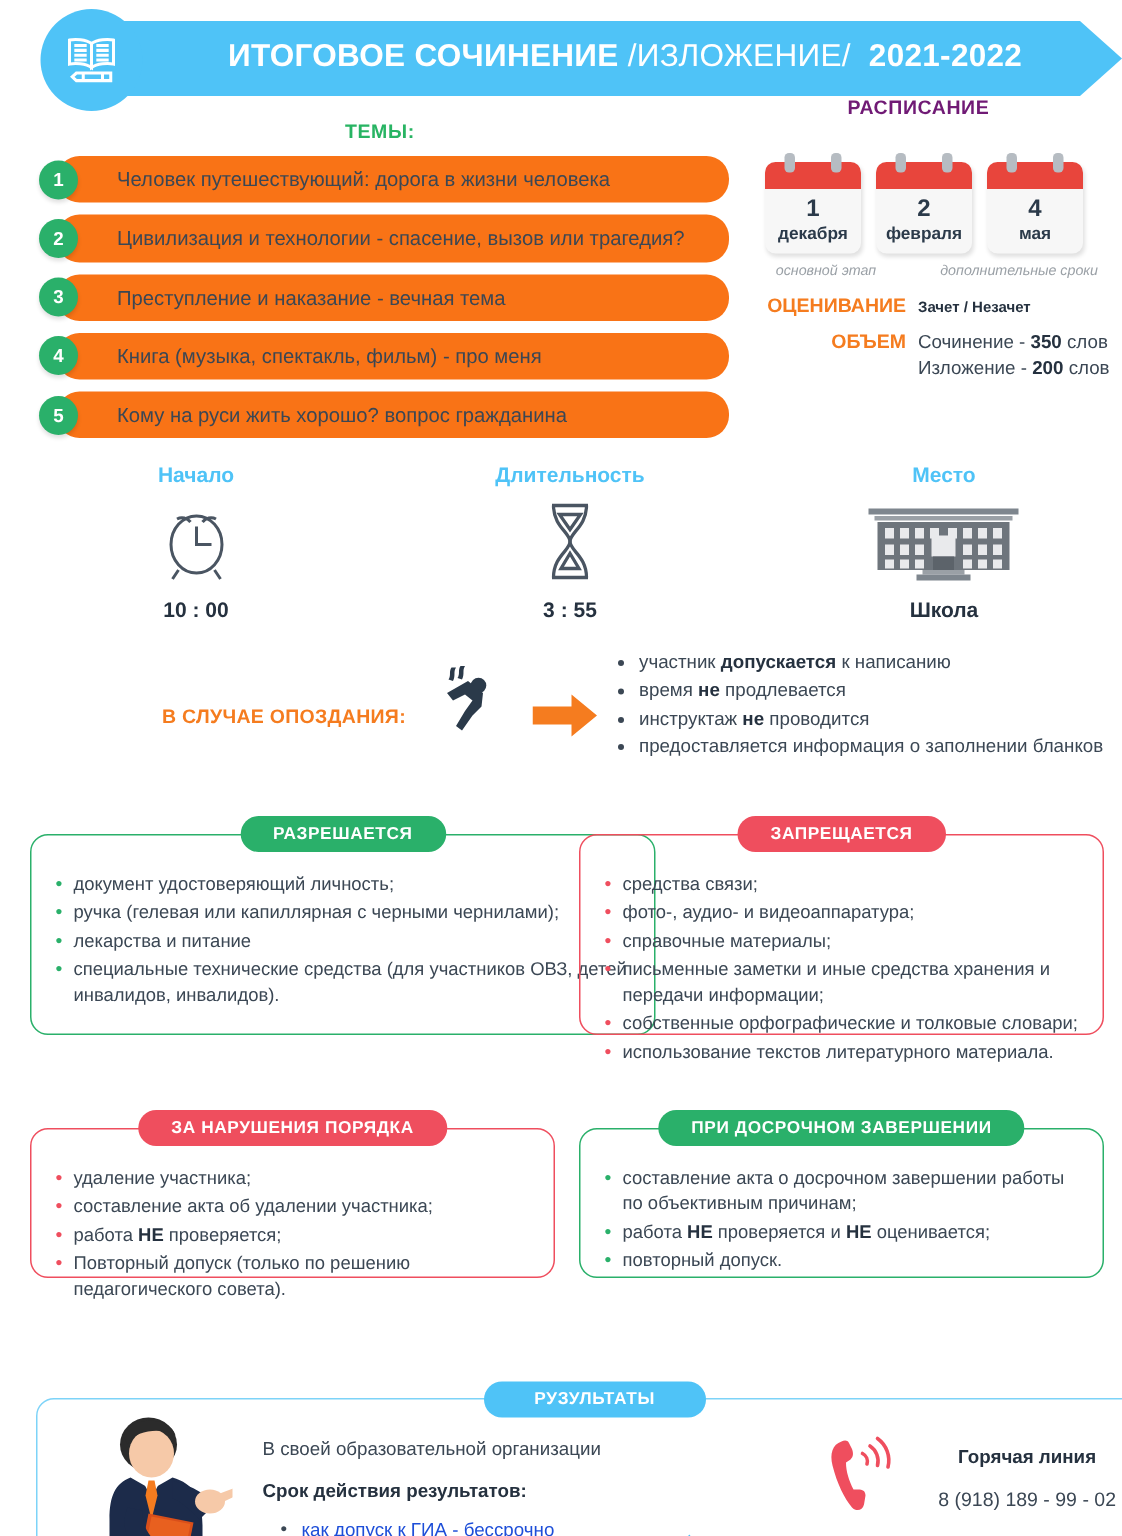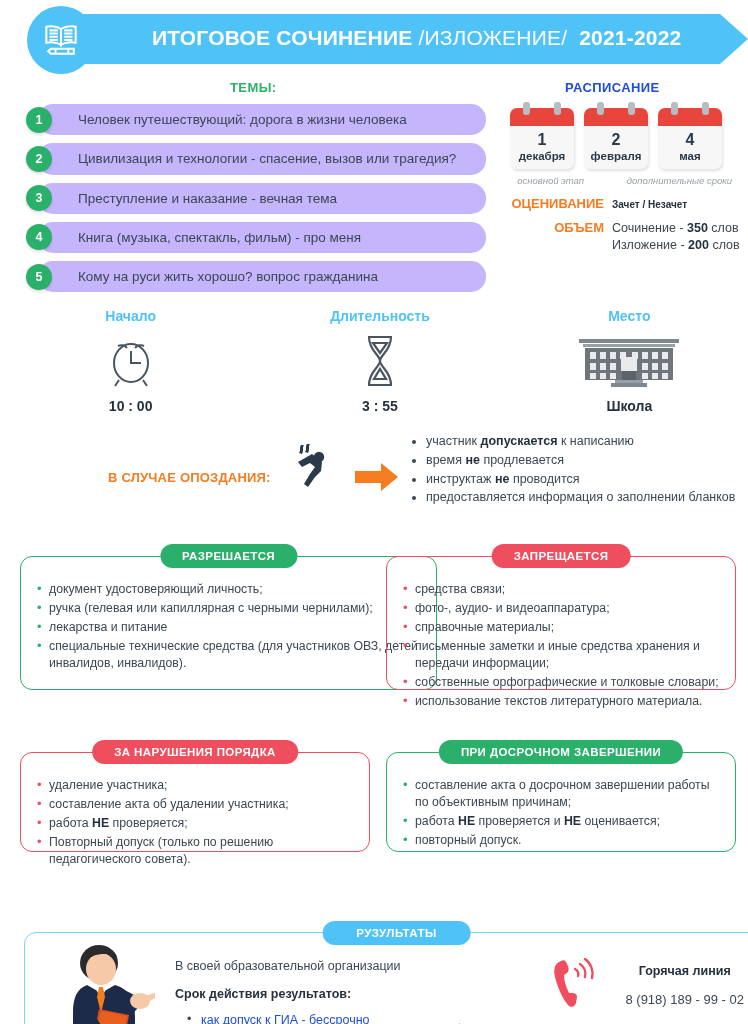--- a/index.html
+++ b/index.html
@@ -38,32 +38,32 @@
   }
   .ht-bold { font-weight: bold; }
   .ht-light { font-weight: normal; }
   .ht-year { font-weight: bold; margin-left: 6px; }
 
   
   .sec-title {
     font-size: 13px; font-weight: bold; letter-spacing: .4px;
   }
   .t-themes { position: absolute; left: 230px; top: 80px; color: #28b463; }
-  .t-schedule { position: absolute; left: 565px; top: 80px; color: #1d4ed8; }
+  .t-schedule { position: absolute; left: 565px; top: 64px; color: #701a75; }
 
   
   .topics { position: absolute; left: 26px; top: 104px; width: 460px; }
   .topic-row {
     position: relative;
     margin-bottom: 8px;
     min-height: 30px;
     display: flex; align-items: center;
   }
   .topic-pill {
-    background: #c4b5fd;
+    background: #f97316;
     border-radius: 15px;
     padding: 7px 12px 7px 40px;
     margin-left: 12px;
     width: 100%;
     font-size: 13.5px;
     line-height: 1.28;
     color: #3b4754;
   }
   .topic-num {
     position: absolute; left: 0; top: 50%; transform: translateY(-50%);

